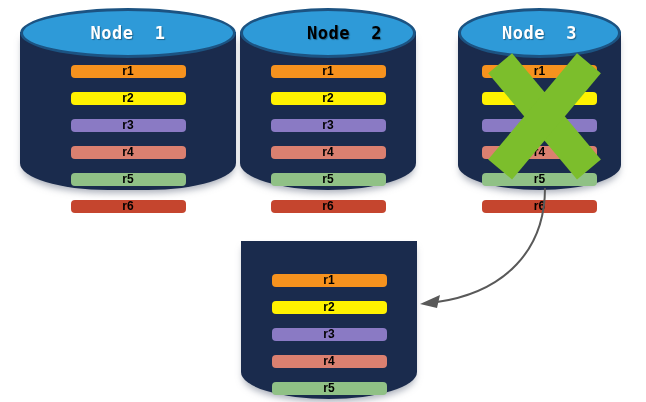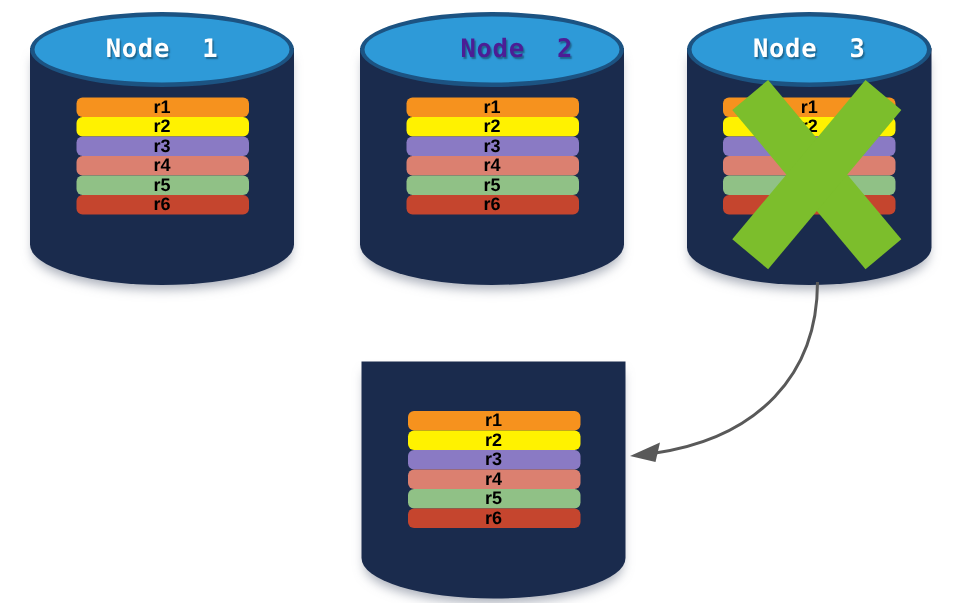--- a/index.html
+++ b/index.html
@@ -51,21 +51,21 @@
     text-shadow: 1px 1px 1px rgba(0,0,0,0.35);
   }
   .rows {
     position: absolute;
     top: 57px;
     left: 0;
     right: 0;
     display: flex;
     flex-direction: column;
     align-items: center;
-    gap: 0;
+    gap: 14px;
   }
   .row {
     width: 115px;
     height: 13px;
     border-radius: 4px;
     text-align: center;
     font-size: 12px;
     font-weight: bold;
     line-height: 13px;
   }
@@ -84,39 +84,39 @@
     width: 646px;
     height: 402px;
     pointer-events: none;
   }
 </style>
 </head>
 <body>
 
 <div id="canvas" style="background: rgb(255, 255, 255);">
 
-  <div class="node" style="left:20px; top:8px;">
+  <div class="node" style="left:20px; top:8px;padding-left:40px;">
     <div class="cyl-body" style="background: rgb(26, 43, 77);"></div>
     <div class="cyl-top" style="background: rgb(46, 154, 216); border-color: rgb(28, 83, 130);">
       <span class="node-title" style="color: rgb(255, 255, 255);">Node  1</span>
     </div>
     <div class="rows">
         <div class="row" style="background: rgb(246, 146, 30); color: rgb(0, 0, 0);">r1</div>
         <div class="row" style="background: rgb(255, 242, 0); color: rgb(0, 0, 0);">r2</div>
         <div class="row" style="background: rgb(138, 122, 196); color: rgb(0, 0, 0);">r3</div>
         <div class="row" style="background: rgb(219, 128, 112); color: rgb(0, 0, 0);">r4</div>
         <div class="row" style="background: rgb(144, 193, 134); color: rgb(0, 0, 0);">r5</div>
         <div class="row" style="background: rgb(197, 69, 46); color: rgb(0, 0, 0);">r6</div>
       </div>
   </div>
 
   <div class="node" style="left:240px; top:8px;">
     <div class="cyl-body" style="background: rgb(26, 43, 77);"></div>
     <div class="cyl-top" style="background: rgb(46, 154, 216); border-color: rgb(28, 83, 130);">
-      <span class="node-title" style="color: #4c1d95; margin-left: 33px;">Node  2</span>
+      <span class="node-title" style="color: #000000; margin-left: 33px;">Node  2</span>
     </div>
     <div class="rows">
         <div class="row" style="background: rgb(246, 146, 30); color: rgb(0, 0, 0);">r1</div>
         <div class="row" style="background: rgb(255, 242, 0); color: rgb(0, 0, 0);">r2</div>
         <div class="row" style="background: rgb(138, 122, 196); color: rgb(0, 0, 0);">r3</div>
         <div class="row" style="background: rgb(219, 128, 112); color: rgb(0, 0, 0);">r4</div>
         <div class="row" style="background: rgb(144, 193, 134); color: rgb(0, 0, 0);">r5</div>
         <div class="row" style="background: rgb(197, 69, 46); color: rgb(0, 0, 0);">r6</div>
       </div>
   </div>

